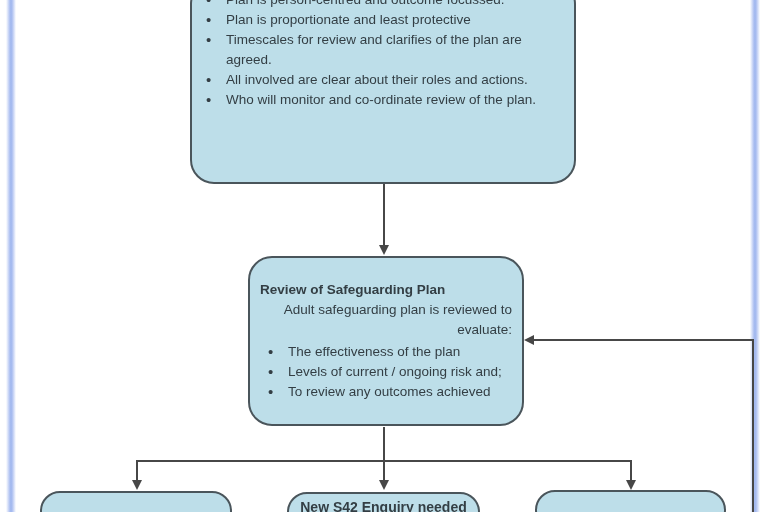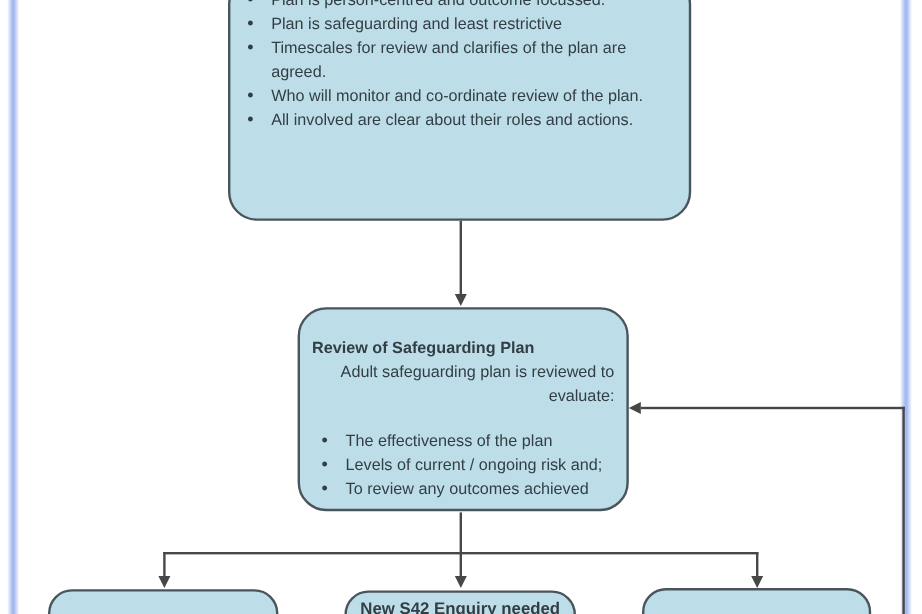--- a/index.html
+++ b/index.html
@@ -64,21 +64,21 @@
   
   #plan-criteria-box {
     left: 190px; top: -20px; width: 386px; height: 204px;
     padding: 8px 10px 0 0;
   }
   
   #review-box {
     left: 248px; top: 256px; width: 276px; height: 170px;
     padding: 22px 10px 0 10px;
   }
-  #review-box .bullets { margin-top: 18px; }
+  #review-box .bullets { margin-top: 2px; }
 
   
   .outcome-box {
     border-radius: 20px;
     font-weight: bold; font-size: 14px;
     text-align: center;
     padding-top: 3px;
   }
   #outcome-left   { left: 40px;  top: 491px; width: 192px; height: 40px; }
   #outcome-middle { left: 287px; top: 492px; width: 193px; height: 40px; }
@@ -86,24 +86,24 @@
 </style>
 </head>
 <body>
 
 <div class="frame-stripe frame-left"></div>
 <div class="frame-stripe frame-right"></div>
 
 <div class="fc-box" id="plan-criteria-box">
   <ul class="bullets">
     <li>Plan is person-centred and outcome focussed.</li>
-    <li>Plan is safeguarding and least restrictive</li>
+    <li>Plan is proportionate and least protective</li>
     <li>Timescales for review and clarifies of the plan are agreed.</li>
+    <li>All involved are clear about their roles and actions.</li>
     <li>Who will monitor and co-ordinate review of the plan.</li>
-    <li>All involved are clear about their roles and actions.</li>
   </ul>
 </div>
 
 <div class="vline" style="left:383px; top:184px; height:62px;"></div>
 <div class="arrow-down" style="left:379px; top:245px;"></div>
 
 <div class="fc-box" id="review-box">
   <div class="box-title">Review of Safeguarding Plan</div>
   <div class="centered-text">Adult safeguarding plan is reviewed to evaluate:</div>
   <ul class="bullets review-bullets">

